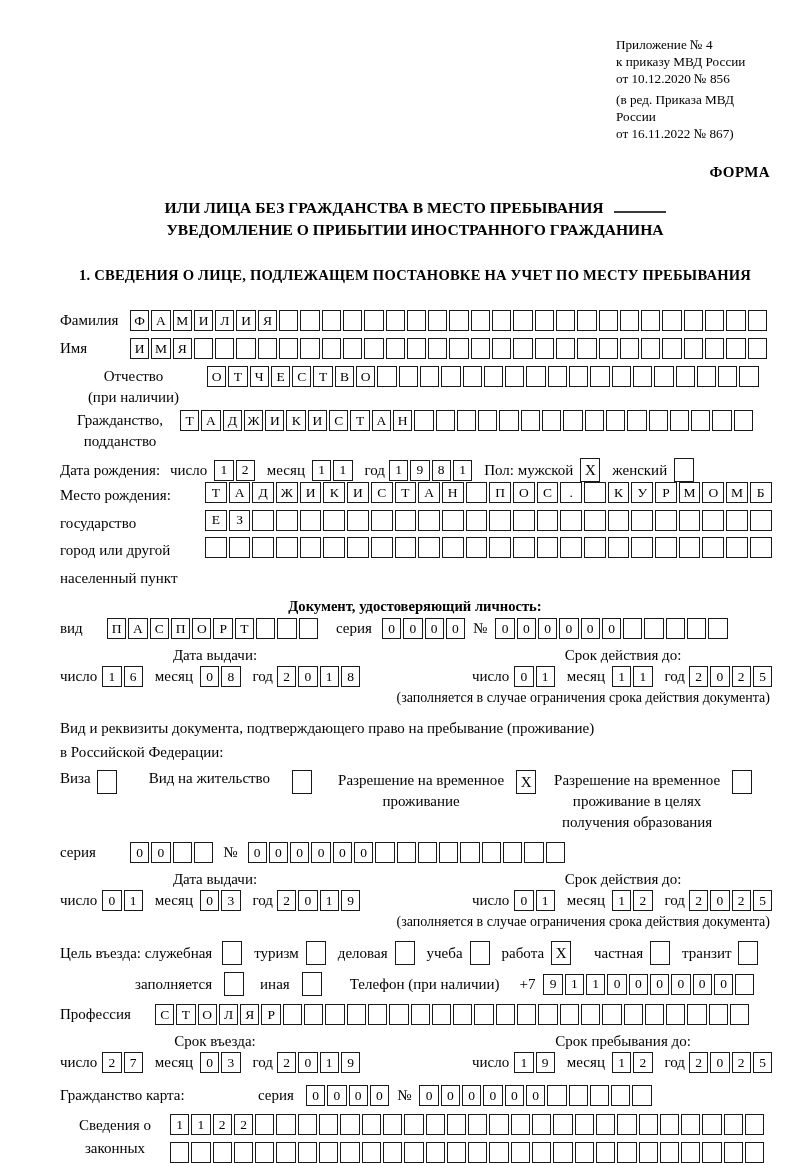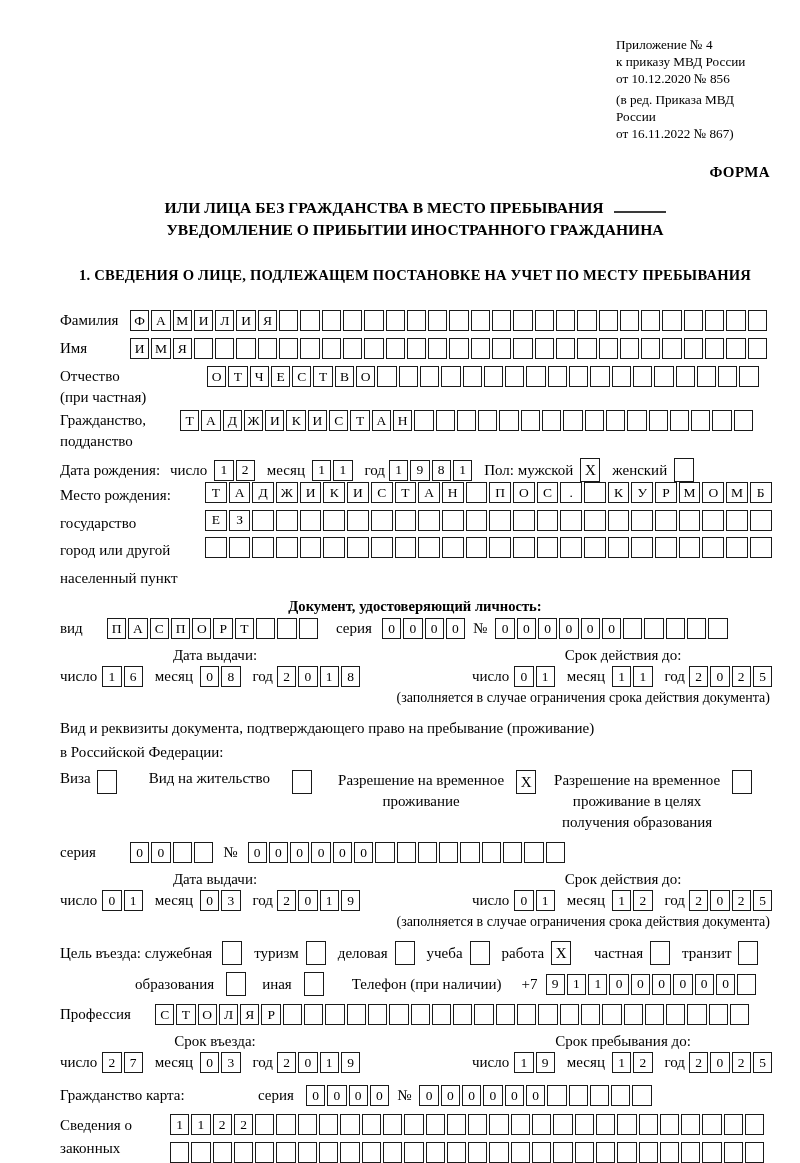--- a/index.html
+++ b/index.html
@@ -11,21 +11,21 @@
   .hdr { margin-left:556px; font-size:13.2px; line-height:17px; }
   .hdr .gap { height:4px; }
   .forma { text-align:right; font-weight:bold; font-size:15px; margin-top:22px; letter-spacing:.4px; }
   .title { text-align:center; font-weight:bold; font-size:15.6px; line-height:22px; margin-top:16px; }
   .uline { display:inline-block; width:52px; border-bottom:2px solid #3a3a3a; margin-left:10px; vertical-align:baseline; }
   .sec1 { font-weight:bold; font-size:14.6px; margin-top:26px; text-align:center; letter-spacing:.2px; }
 
   .frow { display:flex; align-items:center; margin-top:7px; }
   .frow.top { align-items:flex-start; }
   .lbl { flex:none; }
-  .lbl2 { flex:none; line-height:21px; }
+  .lbl2 { flex:none; line-height:21px;text-align:center; }
   .cellrow { display:inline-flex; flex:none; }
   .cell {
     box-sizing:border-box; flex:none; width:19.3px; height:21px; margin-right:2px;
     border:1.5px solid #1a1a1a; display:flex; align-items:center; justify-content:center;
     font-size:13.5px; background:#fff;
   }
   .wide .cell { width:21.7px; }
   .cb .cell { width:20px; height:24px; font-size:15px; }
   .dlbl { flex:none; margin:0 7px 0 10px; }
   .dlbl.first { margin-left:0; }
@@ -133,21 +133,21 @@
         <span class="cell"></span>
         <span class="cell"></span>
         <span class="cell"></span>
         <span class="cell"></span>
       </span>
   </div>
 
   <div class="frow top">
     <span class="lbl2" style="width:147px">
       <span>Отчество</span><br>
-      <span>(при частная)</span>
+      <span>(при наличии)</span>
     </span>
     <span class="cellrow">
         <span class="cell">О</span>
         <span class="cell">Т</span>
         <span class="cell">Ч</span>
         <span class="cell">Е</span>
         <span class="cell">С</span>
         <span class="cell">Т</span>
         <span class="cell">В</span>
         <span class="cell">О</span>
@@ -545,21 +545,21 @@
     <span class="cellrow cb">
         <span class="cell"></span>
       </span>
     <span class="dlbl">транзит</span>
     <span class="cellrow cb">
         <span class="cell"></span>
       </span>
   </div>
 
   <div class="frow" style="margin-top:7px">
-    <span class="lbl" style="margin-left:75px">образования</span>
+    <span class="lbl" style="margin-left:75px">заполняется</span>
     <span class="cellrow cb" style="margin-left:12px">
         <span class="cell"></span>
       </span>
     <span class="dlbl" style="margin:0 12px 0 14px">иная</span>
     <span class="cellrow cb">
         <span class="cell"></span>
       </span>
     <span class="dlbl" style="margin:0 10px 0 26px">Телефон (при наличии)</span>
     <span class="dlbl" style="margin:0 8px 0 10px">+7</span>
     <span class="cellrow">

